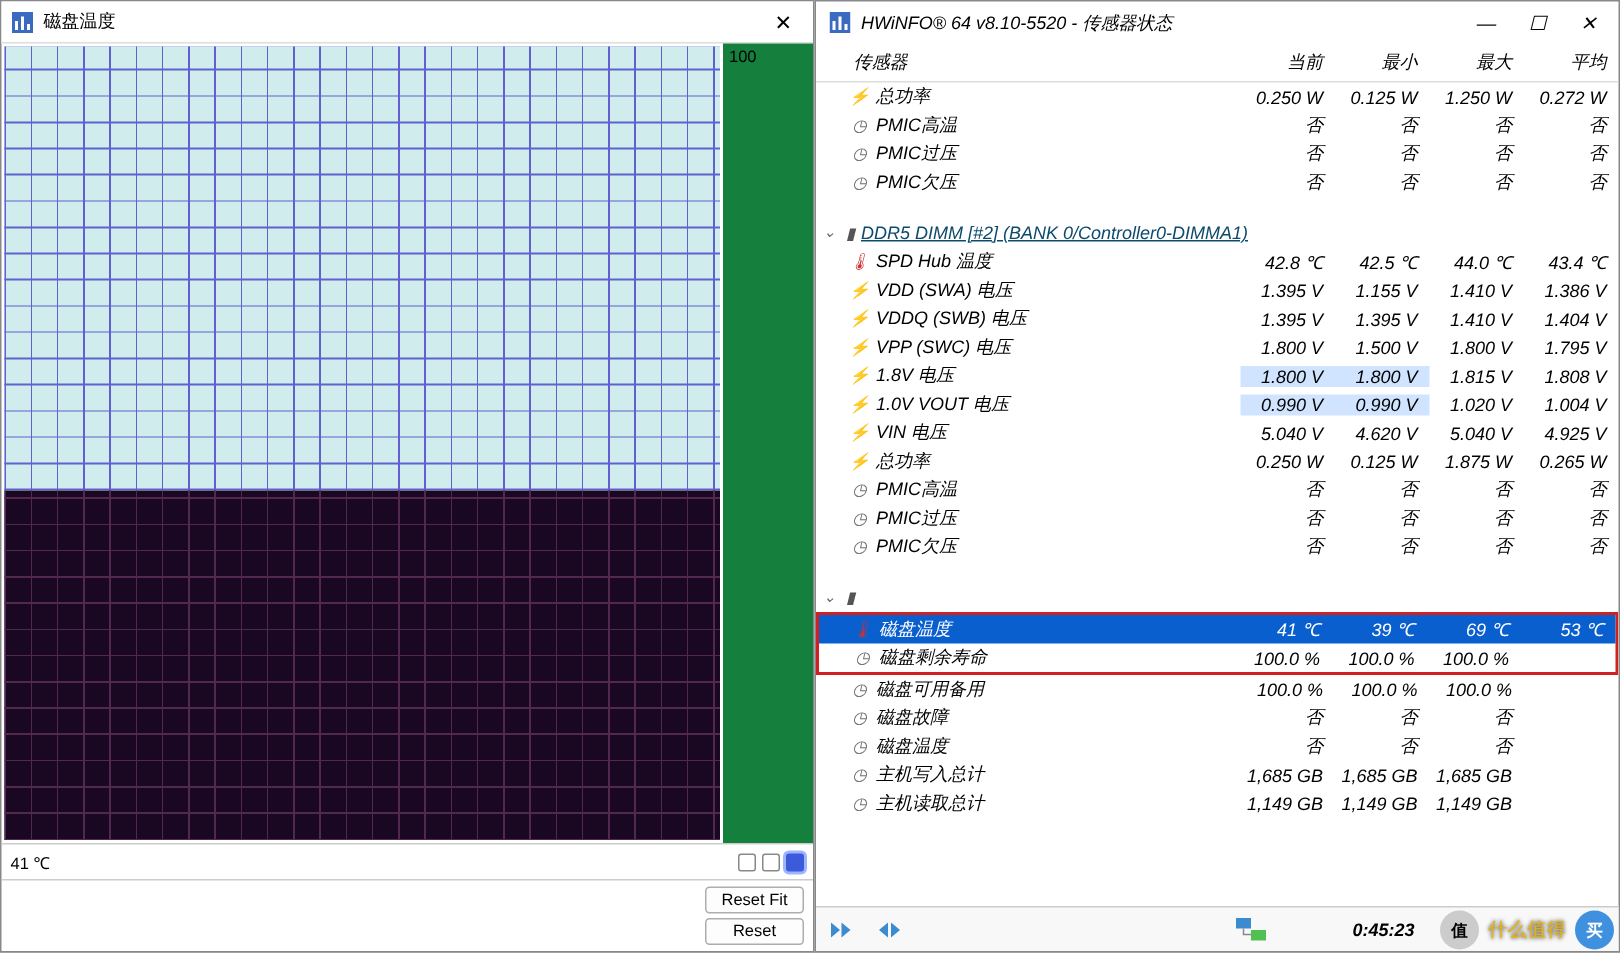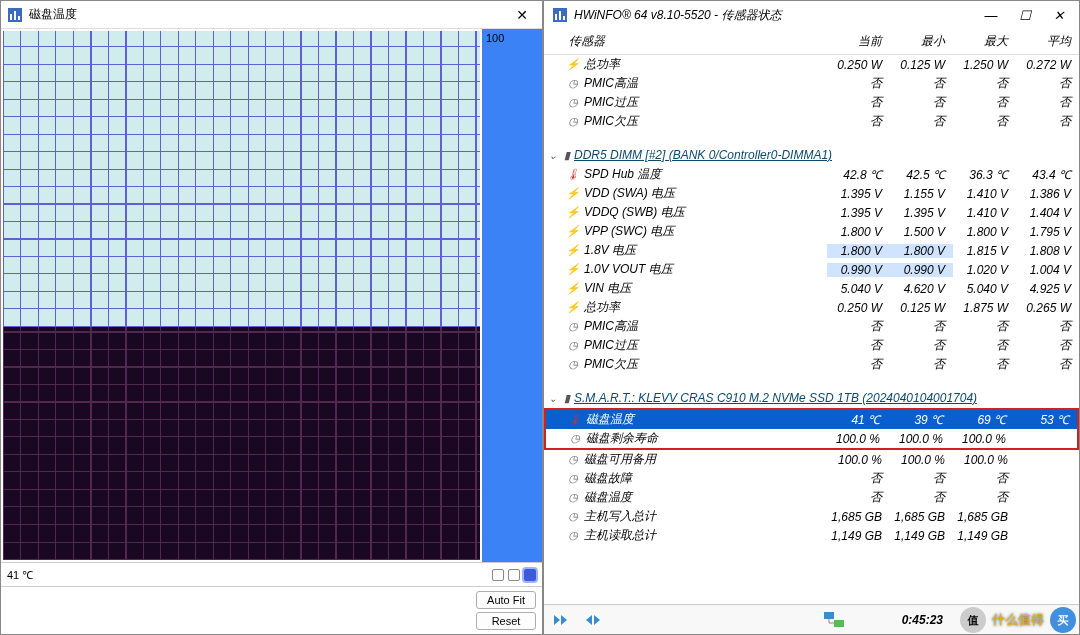--- a/index.html
+++ b/index.html
@@ -65,21 +65,21 @@
       bottom: 0; left: 0; right: 0;
       height: 44%;
       background: #1a0822;
       background-image: 
         repeating-linear-gradient(0deg, #502850 0, #502850 1px, transparent 1px, transparent 17.5px),
         repeating-linear-gradient(90deg, #502850 0, #502850 1px, transparent 1px, transparent 17.5px);
     }
     .y-axis {
       width: 60px;
       padding: 2px 4px;
-      background: #3b82f6;
+      background: #15803d;
       font-size: 11px;
     }
     .y-label-top { position: absolute; top: 3px; }
     
     .graph-bottom {
       display: flex;
       align-items: center;
       padding: 4px 6px;
       border-top: 1px solid #ccc;
       gap: 4px;
@@ -281,21 +281,21 @@
     </div>
   </div>
   <div class="graph-bottom">
     <span class="temp-readout">41 ℃</span>
     <span class="color-chip chip-white"></span>
     <span class="color-chip chip-white"></span>
     <span class="color-chip chip-blue"></span>
   </div>
   <div class="graph-controls">
     <div class="graph-buttons">
-      <div class="small-btn">Auto Fit</div>
+      <div class="small-btn">Reset Fit</div>
       <div class="small-btn">Reset</div>
     </div>
   </div>
 </div>
 
 <div class="right-window">
   <div class="right-titlebar">
     <span class="title-icon">
       <svg width="14" height="14">
           <rect width="14" height="14" fill="#3b6bc0"></rect>
@@ -367,21 +367,21 @@
           <span class="type-icon icon-device">▮</span>
           <span class="section-label">DDR5 DIMM [#2] (BANK 0/Controller0-DIMMA1)</span>
         </div>
         <div class="row">
           <div class="col-name indent-1">
             <span class="type-icon icon-temp">🌡</span>
             <span>SPD Hub 温度</span>
           </div>
           <div class="col-val cur">42.8 ℃</div>
           <div class="col-val min">42.5 ℃</div>
-          <div class="col-val">36.3 ℃</div>
+          <div class="col-val">44.0 ℃</div>
           <div class="col-val">43.4 ℃</div>
         </div>
         <div class="row">
           <div class="col-name indent-1">
             <span class="type-icon icon-power">⚡</span>
             <span>VDD (SWA) 电压</span>
           </div>
           <div class="col-val cur">1.395 V</div>
           <div class="col-val min">1.155 V</div>
           <div class="col-val">1.410 V</div>
@@ -474,21 +474,20 @@
           </div>
           <div class="col-val cur">否</div>
           <div class="col-val min">否</div>
           <div class="col-val">否</div>
           <div class="col-val">否</div>
         </div>
         <div class="spacer-row"></div>
         <div class="section-row">
           <span class="expand-icon">⌄</span>
           <span class="type-icon icon-device">▮</span>
-          <span class="section-label">S.M.A.R.T.: KLEVV CRAS C910 M.2 NVMe SSD 1TB (2024040104001704)</span>
         </div>
         <div class="red-box">
           <div class="row selected">
             <div class="col-name indent-1">
               <span class="type-icon icon-temp">🌡</span>
               <span>磁盘温度</span>
             </div>
             <div class="col-val cur">41 ℃</div>
             <div class="col-val min">39 ℃</div>
             <div class="col-val">69 ℃</div>

